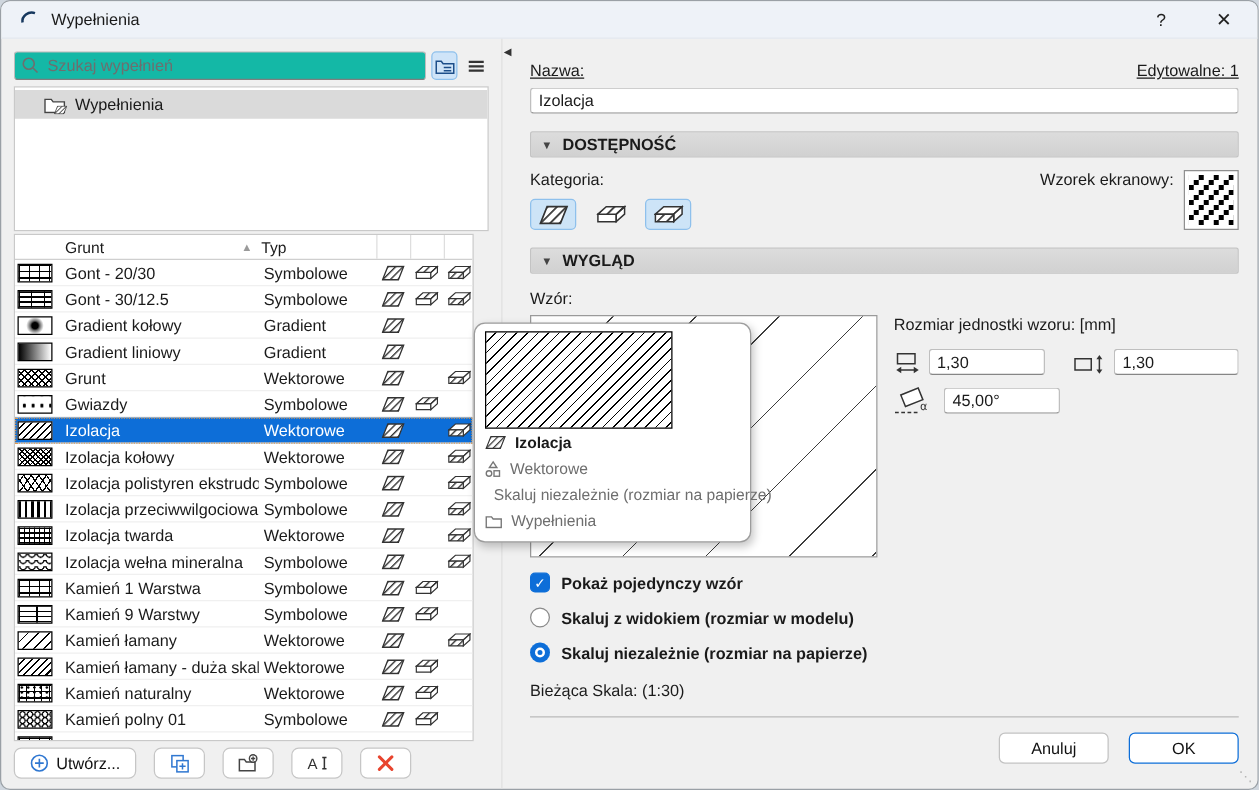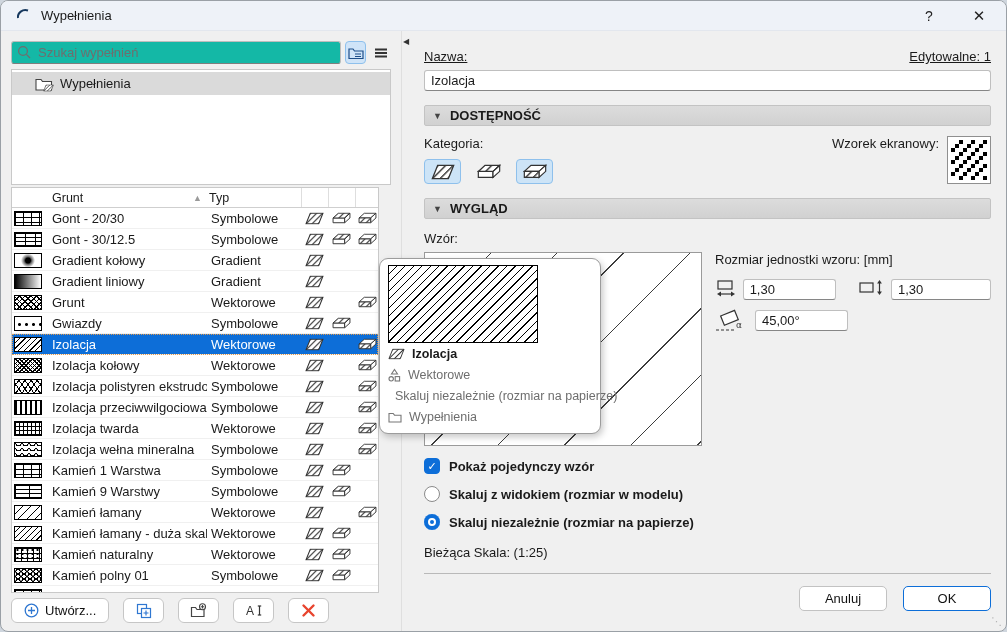--- a/index.html
+++ b/index.html
@@ -72,21 +72,21 @@
   .catrow{display:flex;justify-content:space-between;margin-top:10px;}
   .catbtns{display:flex;gap:9px;margin-top:8px;}
   .catbtn{width:37px;height:25px;border-radius:4px;display:flex;align-items:center;justify-content:center;border:1px solid transparent;background:transparent;padding:0;}
   .catbtn.on{background:#cde4f7;border-color:#8ec0ec;}
   .screenwrap{display:flex;gap:8px;align-items:flex-start;}
   .screenbox{width:44px;height:48px;border:1px solid #8f8f8f;background:#fff;padding:3px;}
   .patlabel{margin-top:12px;}
   .wzrow{display:flex;margin-top:6px;}
   .preview{width:278px;height:194px;background:#fff;border:1px solid #9a9a9a;background-image:repeating-linear-gradient(135deg,transparent 0 46px,#3c3c3c 46px 47px);}
   .wzright{margin-left:13px;width:276px;}
-  .unitrow{display:flex;align-items:flex-start;margin-top:12px;gap:6px;}
+  .unitrow{display:flex;align-items:flex-end;margin-top:12px;gap:6px;}
   .unitrow .sp{width:12px;}
   .rotlabel{margin-top:60px;}
   .rotrow{display:flex;align-items:center;gap:8px;margin-top:6px;}
   .ctrlrow{display:flex;align-items:center;margin-top:5px;height:23px;}
   .zbtn{width:39px;height:23px;background:#fff;border:1px solid #c2c2c2;border-radius:5px;display:flex;align-items:center;justify-content:center;padding:0;}
   .zbtn + .zbtn{margin-left:9px;}
   .pctfield{margin-left:107px;width:70px;}
   .pctsign{margin-left:13px;}
   .optrow{display:flex;align-items:center;gap:9px;margin-top:12px;}
   .blabel{font-weight:bold;}
@@ -675,21 +675,21 @@
     </div>
     <div class="optrow">
       <span class="radio off"></span>
       <span class="blabel">Skaluj z widokiem (rozmiar w modelu)</span>
     </div>
     <div class="optrow">
       <span class="radio on"></span>
       <span class="blabel">Skaluj niezależnie (rozmiar na papierze)</span>
     </div>
 
-    <div class="scaletext">Bieżąca Skala: (1:25)</div>
+    <div class="scaletext">Bieżąca Skala: (1:30)</div>
 
     <div class="divider"></div>
     <div class="actions">
       <button class="btn">Anuluj</button>
       <button class="btn primary">OK</button>
     </div>
   </div>
 
   <div class="tooltip">
     <div class="tt-swatch"></div>

